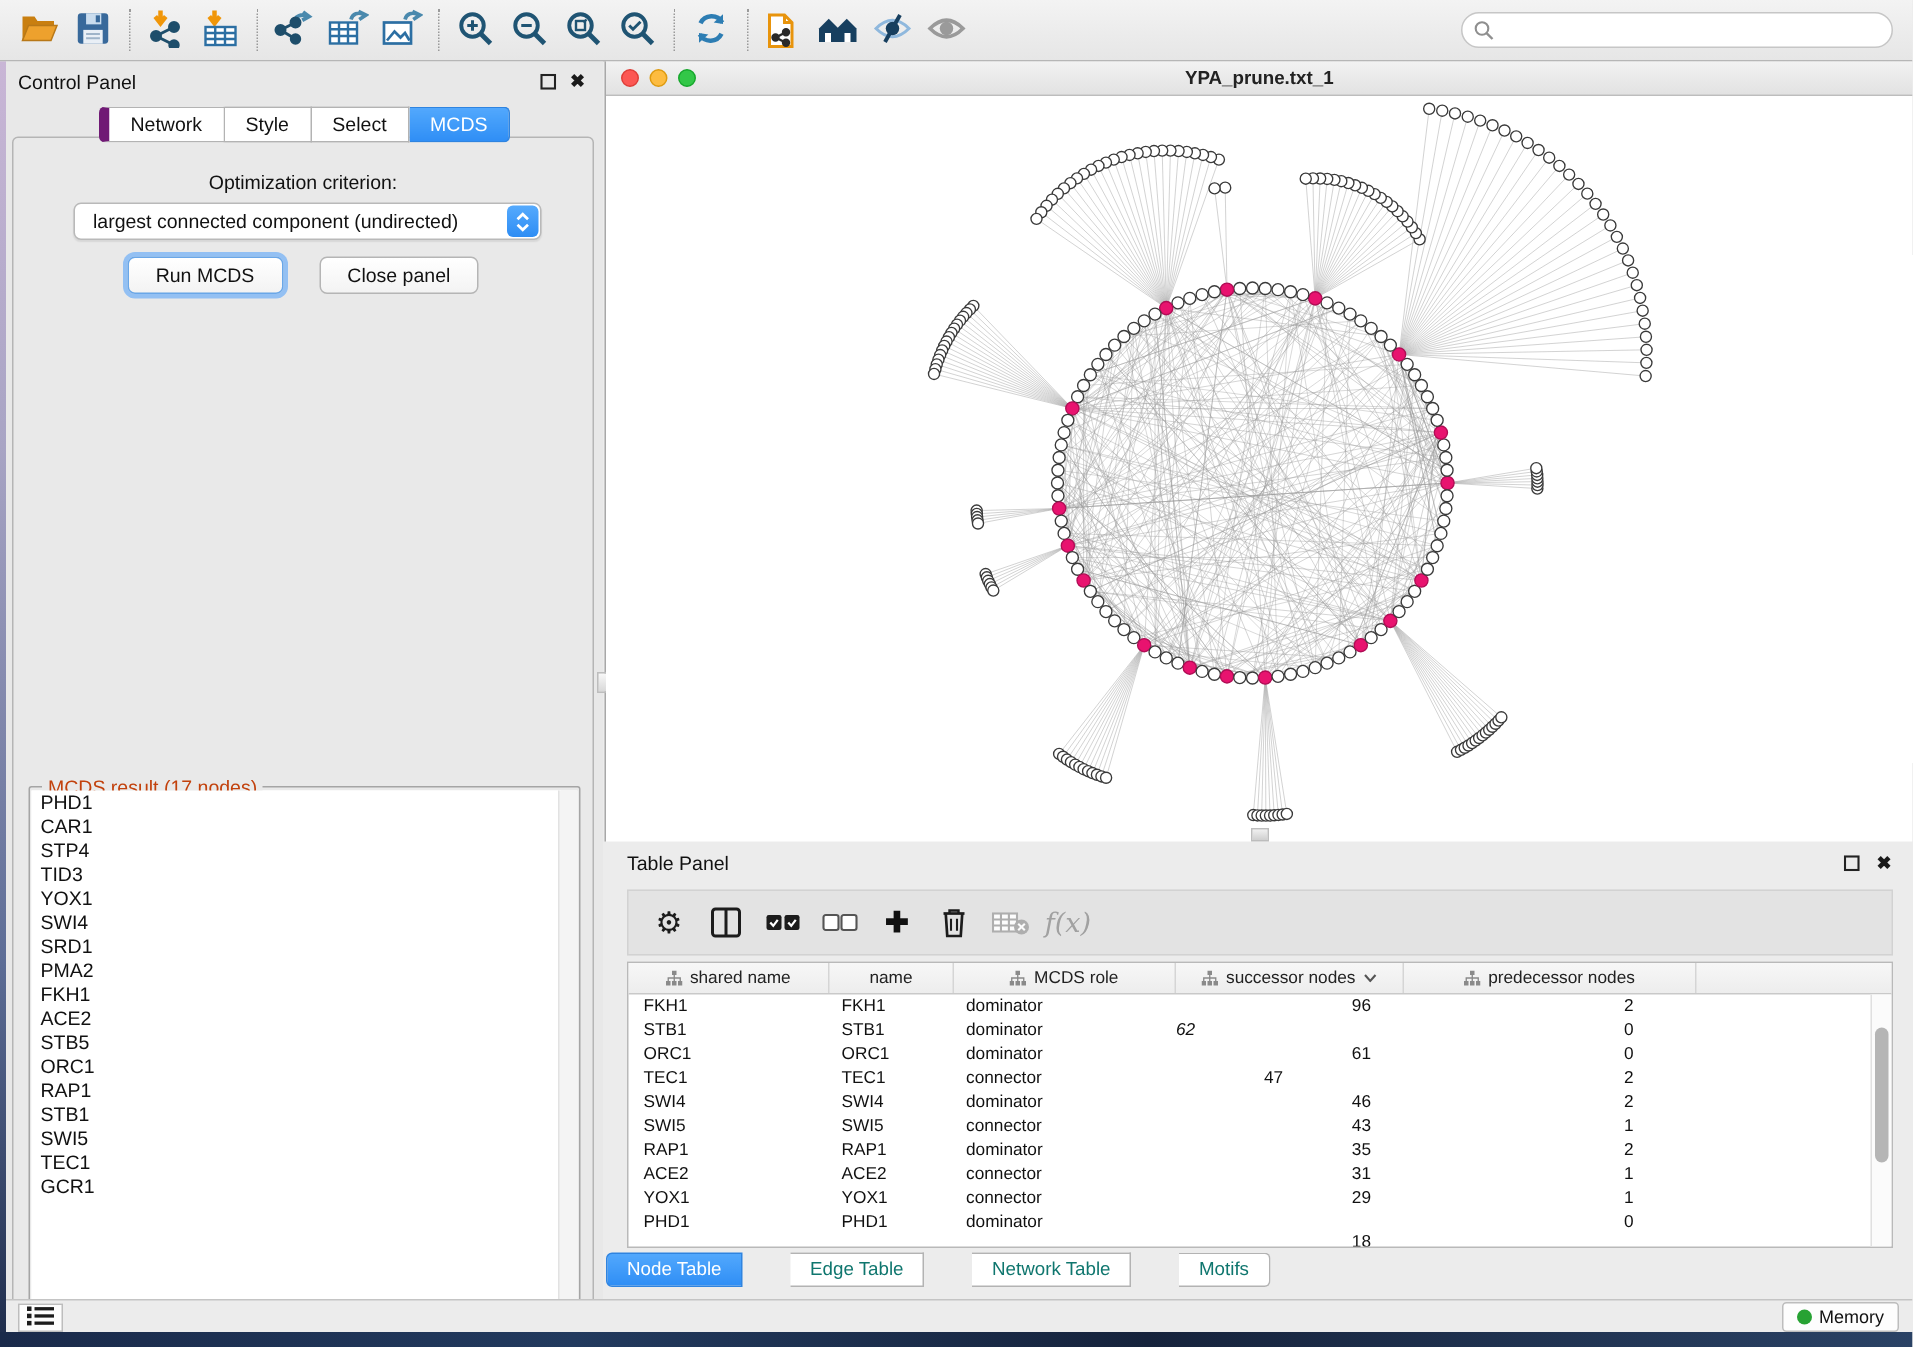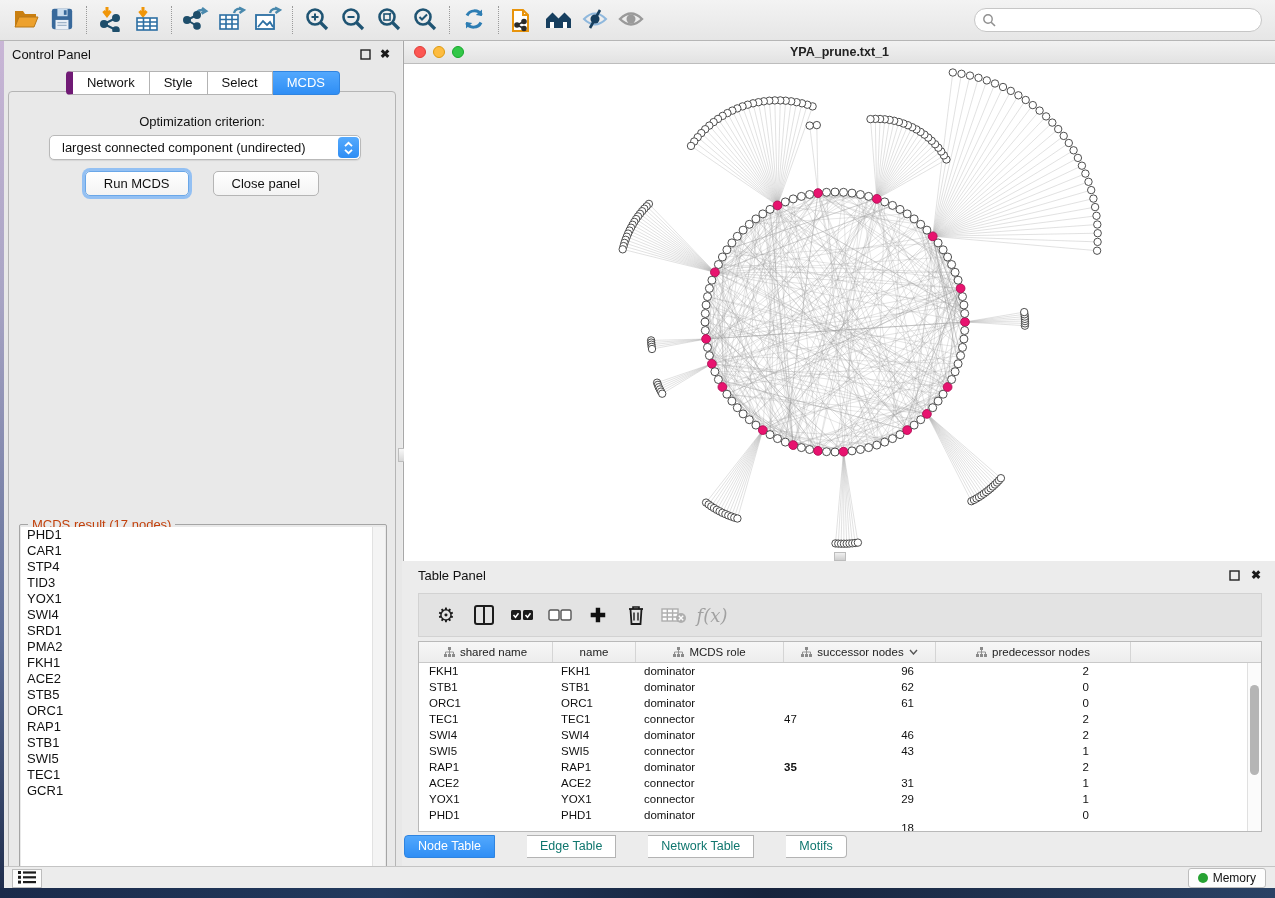--- a/index.html
+++ b/index.html
@@ -1259,37 +1259,37 @@
             <div class="td" style="width: 83px; text-align: left; padding-left: 8px;">FKH1</div>
             <div class="td" style="width: 148px; text-align: left; padding-left: 8px;">dominator</div>
             <div class="td" style="width: 152px; text-align: right; padding-right: 22px;">96</div>
             <div class="td" style="width: 195px; text-align: right; padding-right: 42px;">2</div>
             <div class="td" style="width: 112px; text-align: left; padding-left: 0px;"></div>
           </div>
           <div class="tr">
             <div class="td" style="width: 134px; text-align: left; padding-left: 10px;">STB1</div>
             <div class="td" style="width: 83px; text-align: left; padding-left: 8px;">STB1</div>
             <div class="td" style="width: 148px; text-align: left; padding-left: 8px;">dominator</div>
-            <div class="td" style="width: 152px; text-align: right; padding-right: 22px;">62</div>
+            <div class="td" style="width: 152px; padding-right: 22px; font-style: italic;">62</div>
             <div class="td" style="width: 195px; text-align: right; padding-right: 42px;">0</div>
             <div class="td" style="width: 112px; text-align: left; padding-left: 0px;"></div>
           </div>
           <div class="tr">
             <div class="td" style="width: 134px; text-align: left; padding-left: 10px;">ORC1</div>
             <div class="td" style="width: 83px; text-align: left; padding-left: 8px;">ORC1</div>
             <div class="td" style="width: 148px; text-align: left; padding-left: 8px;">dominator</div>
             <div class="td" style="width: 152px; text-align: right; padding-right: 22px;">61</div>
             <div class="td" style="width: 195px; text-align: right; padding-right: 42px;">0</div>
             <div class="td" style="width: 112px; text-align: left; padding-left: 0px;"></div>
           </div>
           <div class="tr">
             <div class="td" style="width: 134px; text-align: left; padding-left: 10px;">TEC1</div>
             <div class="td" style="width: 83px; text-align: left; padding-left: 8px;">TEC1</div>
             <div class="td" style="width: 148px; text-align: left; padding-left: 8px;">connector</div>
-            <div class="td" style="width: 152px; text-align: left; padding-right: 22px;">47</div>
+            <div class="td" style="width: 152px; text-align: center; padding-right: 22px;">47</div>
             <div class="td" style="width: 195px; text-align: right; padding-right: 42px;">2</div>
             <div class="td" style="width: 112px; text-align: left; padding-left: 0px;"></div>
           </div>
           <div class="tr">
             <div class="td" style="width: 134px; text-align: left; padding-left: 10px;">SWI4</div>
             <div class="td" style="width: 83px; text-align: left; padding-left: 8px;">SWI4</div>
             <div class="td" style="width: 148px; text-align: left; padding-left: 8px;">dominator</div>
             <div class="td" style="width: 152px; text-align: right; padding-right: 22px;">46</div>
             <div class="td" style="width: 195px; text-align: right; padding-right: 42px;">2</div>
             <div class="td" style="width: 112px; text-align: left; padding-left: 0px;"></div>
@@ -1299,21 +1299,21 @@
             <div class="td" style="width: 83px; text-align: left; padding-left: 8px;">SWI5</div>
             <div class="td" style="width: 148px; text-align: left; padding-left: 8px;">connector</div>
             <div class="td" style="width: 152px; text-align: right; padding-right: 22px;">43</div>
             <div class="td" style="width: 195px; text-align: right; padding-right: 42px;">1</div>
             <div class="td" style="width: 112px; text-align: left; padding-left: 0px;"></div>
           </div>
           <div class="tr">
             <div class="td" style="width: 134px; text-align: left; padding-left: 10px;">RAP1</div>
             <div class="td" style="width: 83px; text-align: left; padding-left: 8px;">RAP1</div>
             <div class="td" style="width: 148px; text-align: left; padding-left: 8px;">dominator</div>
-            <div class="td" style="width: 152px; text-align: left; padding-right: 22px; font-weight: bold;">35</div>
+            <div class="td" style="width: 152px; text-align: right; padding-right: 22px;">35</div>
             <div class="td" style="width: 195px; text-align: right; padding-right: 42px;">2</div>
             <div class="td" style="width: 112px; text-align: left; padding-left: 0px;"></div>
           </div>
           <div class="tr">
             <div class="td" style="width: 134px; text-align: left; padding-left: 10px;">ACE2</div>
             <div class="td" style="width: 83px; text-align: left; padding-left: 8px;">ACE2</div>
             <div class="td" style="width: 148px; text-align: left; padding-left: 8px;">connector</div>
             <div class="td" style="width: 152px; text-align: right; padding-right: 22px;">31</div>
             <div class="td" style="width: 195px; text-align: right; padding-right: 42px;">1</div>
             <div class="td" style="width: 112px; text-align: left; padding-left: 0px;"></div>

